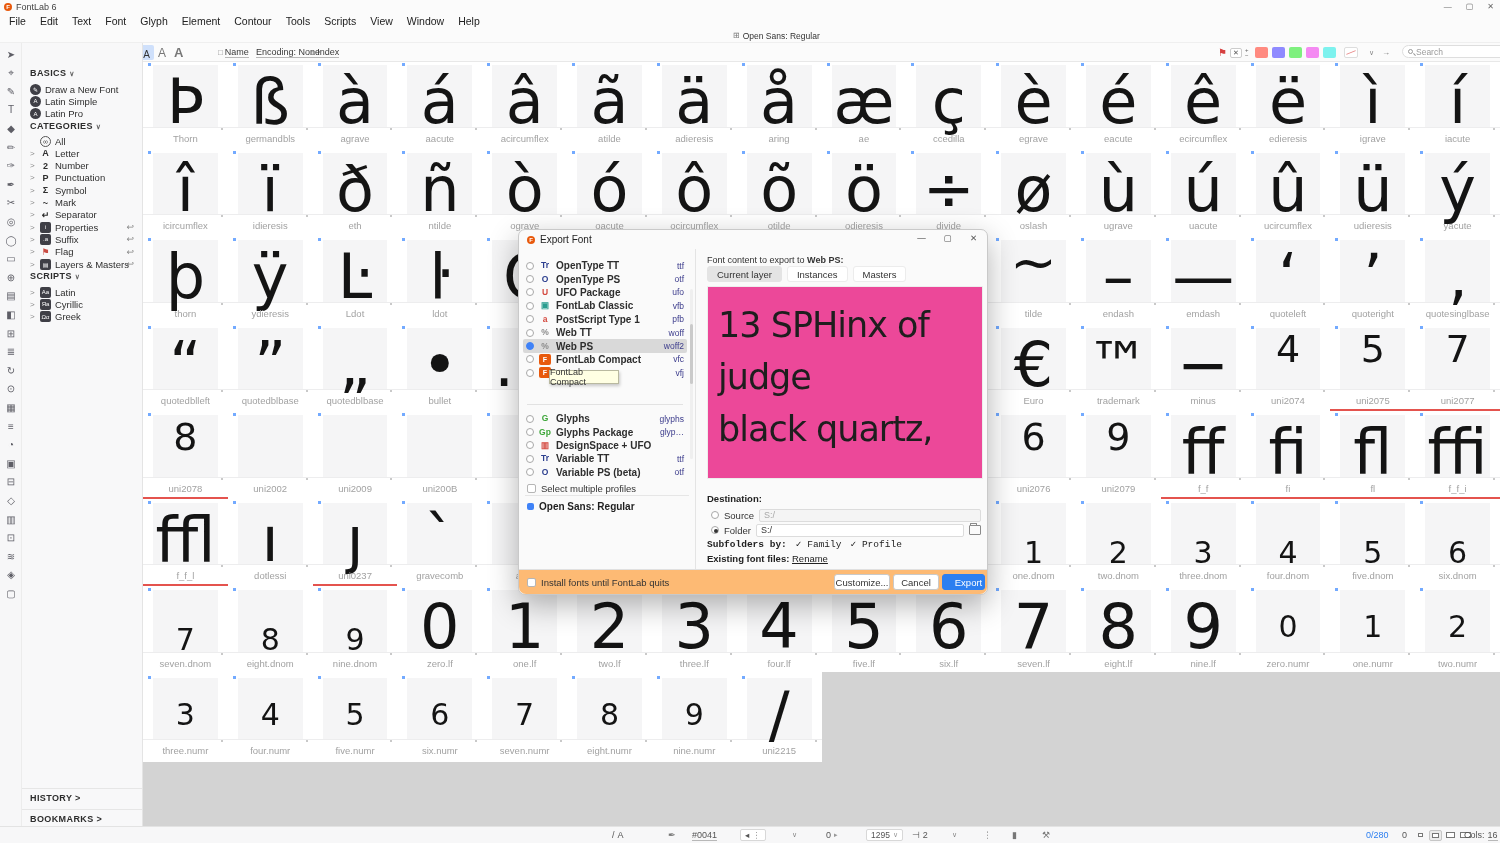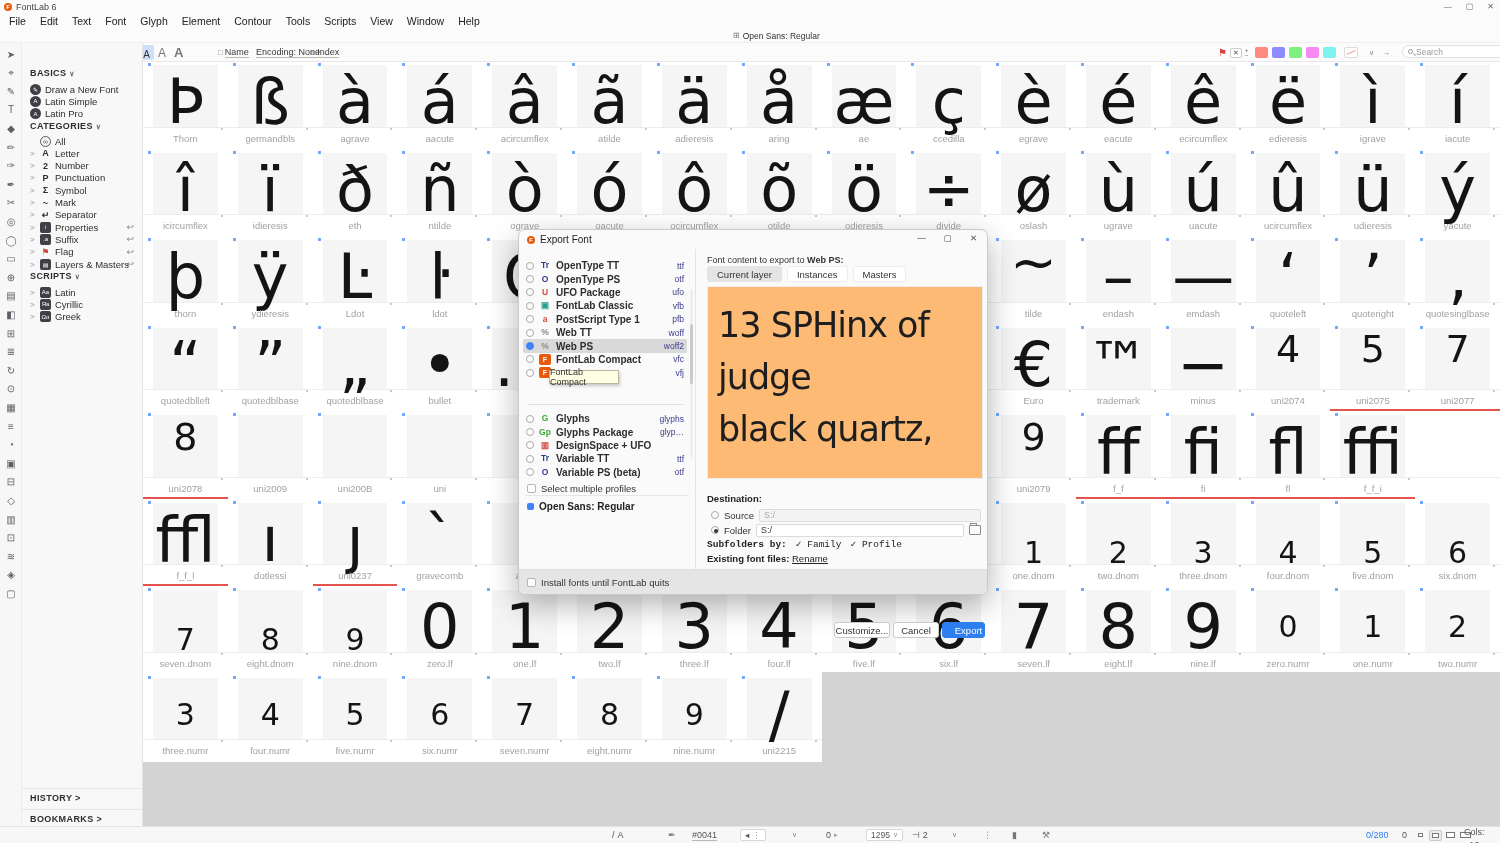--- a/index.html
+++ b/index.html
@@ -102,34 +102,34 @@
   .chkrow { position:absolute; display:flex; align-items:center; gap:5px; font-size:9.5px; color:#333; }
   .fontitem { position:absolute; left:8px; top:252px; display:flex; align-items:center; gap:5px; font-size:10px; font-weight:bold; color:#1f1f1f; }
   .bluedot { width:7px; height:7px; border-radius:2px; background:#3f82f7; }
   .selstat { position:absolute; left:8px; top:328px; right:8px; display:flex; align-items:center; font-size:9.5px; color:#444; border-top:1px solid #ececec; padding-top:5px; }
   .selstat .ic { margin-left:auto; color:#8a8a8a; font-size:9px; padding-left:8px; }
   .dlg-right { position:absolute; left:182px; top:19px; right:0; bottom:25px; }
   .content-lbl { position:absolute; left:6px; top:6px; font-size:9px; color:#333; }
   .tabs { position:absolute; left:6px; top:17px; display:flex; gap:5px; }
   .ptab { height:16px; padding:0 9px; display:flex; align-items:center; font-size:9.5px; color:#333; background:#fff; border:1px solid #ececec; border-radius:3px; }
   .ptab.active { background:#e4e4e4; border-color:#e4e4e4; }
-  .preview { position:absolute; left:6px; top:37px; right:4px; height:193px; background:#fdba74; border:1px solid #ededed; overflow:hidden; }
+  .preview { position:absolute; left:6px; top:37px; right:4px; height:193px; background:#ec4899; border:1px solid #ededed; overflow:hidden; }
   .preview div { font-family:"DejaVu Sans", sans-serif; font-size:35px; letter-spacing:-1px; color:#1e1e1e; line-height:52px; padding-left:10px; }
   .preview div:first-child { padding-top:12px; }
   .dest-lbl { position:absolute; left:6px; top:244px; font-size:9.5px; font-weight:bold; color:#222; }
   .dest-row { position:absolute; left:10px; right:6px; height:14px; display:flex; align-items:center; gap:5px; font-size:9.5px; color:#333; }
   .dinput { flex:1; height:13px; border:1px solid #dcdcdc; background:#fff; border-radius:2px; font-size:9px; color:#333; display:flex; align-items:center; padding-left:4px; }
   .dinput.dim { background:#f4f4f4; color:#a8a8a8; }
   .folder-ic { width:12px; height:10px; border:1px solid #8a8a8a; border-radius:1px; position:relative; }
   .folder-ic::before { content:""; position:absolute; left:0; top:-3px; width:5px; height:2px; border:1px solid #8a8a8a; border-bottom:none; border-radius:1px 1px 0 0; }
   .sub-row { position:absolute; left:6px; top:289px; display:flex; align-items:center; gap:9px; font-size:9.5px; color:#222;font-family:Liberation Mono, monospace; }
   .exist-row { position:absolute; left:6px; top:304px; font-size:9.5px; color:#222; }
   .linky { text-decoration:underline; color:#222; }
-  .dlg-footer { position:absolute; left:0; right:0; bottom:0; height:25px; background:#e5e5e5; border-top:1px solid #e0e0e0; border-radius:0 0 7px 7px; }
-  .btn { position:absolute; top:4px; height:16px; border:1px solid #c9c9c9; background:#fff; border-radius:3px; font-size:9.5px; color:#333; display:flex; align-items:center; justify-content:center; font-family:"Liberation Sans",sans-serif;margin-top:48px; }
+  .dlg-footer { position:absolute; left:0; right:0; bottom:0; height:25px; background:#fdba74; border-top:1px solid #e0e0e0; border-radius:0 0 7px 7px; }
+  .btn { position:absolute; top:4px; height:16px; border:1px solid #c9c9c9; background:#fff; border-radius:3px; font-size:9.5px; color:#333; display:flex; align-items:center; justify-content:center; font-family:"Liberation Sans",sans-serif; }
   .btn.primary { background:#2d7ff0; border-color:#2d7ff0; color:#fff;padding-left:10px; }
   .tooltip { position:absolute; left:549px; top:370px; width:70px; height:14px; background:#ffffe3; border:1px solid #b9b9a0; box-shadow:1px 2px 3px rgba(0,0,0,.2); font-size:9px; color:#333; display:flex; align-items:center; justify-content:center; z-index:60; }
 </style>
 </head>
 <body>
 
 <div class="titlebar">
   <span class="app-icon">F</span>
   <span>FontLab 6</span>
   <span class="win-ctl">
@@ -756,20 +756,26 @@
           <div class="gbox">
             <span class="gl md">8</span>
           </div>
           <div class="gname">uni2078</div>
           <span class="redline"></span>
         </div>
         <div class="gcell">
           <div class="gbox">
             <span class="gl lg"></span>
           </div>
+          <div class="gname">uni2002</div>
+        </div>
+        <div class="gcell">
+          <div class="gbox">
+            <span class="gl lg"></span>
+          </div>
           <div class="gname">uni2009</div>
         </div>
         <div class="gcell">
           <div class="gbox">
             <span class="gl lg"></span>
           </div>
           <div class="gname">uni200B</div>
         </div>
         <div class="gcell">
           <div class="gbox">
@@ -1146,21 +1152,21 @@
     <span class="sizebtn sel">
         <i style="width:7px;height:5px;"></i>
       </span>
     <span class="sizebtn">
         <i style="width:9px;height:6px;"></i>
       </span>
     <span class="sizebtn">
         <i style="width:11px;height:6px;"></i>
       </span>
   </span>
-  <span class="sb" style="left:1464px;flex-direction:column;">
+  <span class="sb" style="left:1464px;">
     <span>Cols:</span>
     <span class="ulbl">16</span>
   </span>
 </div>
 
 <div class="dialog">
   <div class="dlg-title">
     <span class="app-icon" style="margin:0;">F</span>
     <span>Export Font</span>
     <span class="dlg-ctl">

